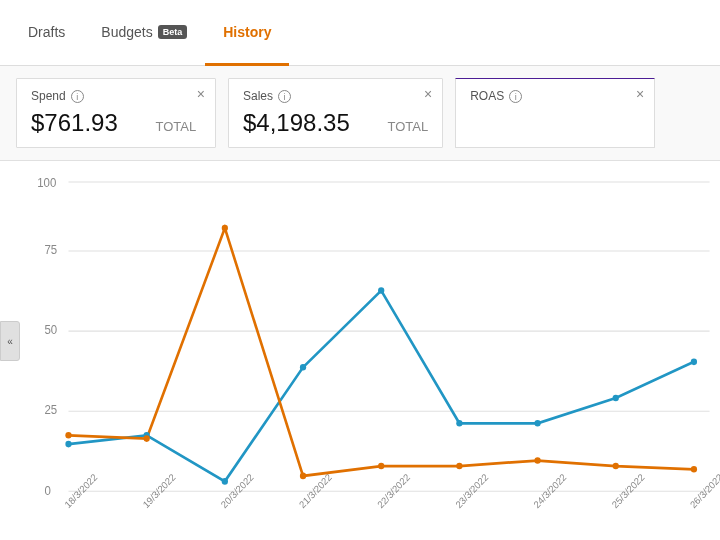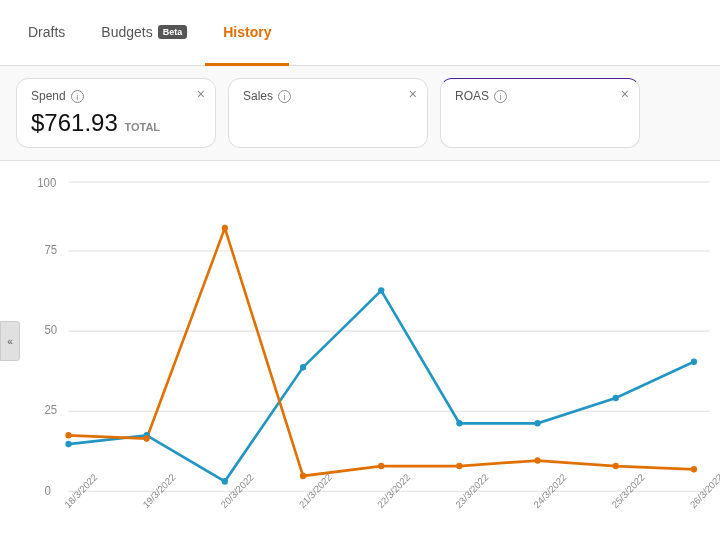--- a/index.html
+++ b/index.html
@@ -42,21 +42,21 @@
     .metrics-row {
       display: flex;
       gap: 0;
       padding: 12px 16px;
       background: #f9f9f9;
       border-bottom: 1px solid #e0e0e0;
     }
     .metric-card {
       background: #fff;
       border: 1px solid #ddd;
-      border-radius: 12px;
+      border-radius: 1px;
       padding: 10px 14px;
       margin-right: 12px;
       min-width: 200px;
       position: relative;
     }
     .metric-card.active-card {
       border-top: 1px solid #4c1d95;
     }
     .metric-title {
       font-size: 12px;
@@ -65,23 +65,24 @@
       align-items: center;
       gap: 5px;
       margin-bottom: 6px;
     }
     .metric-value {
       font-size: 24px;
       font-weight: 400;
       color: #111;
     }
     .metric-value .total-label {
-      font-size: 11px;
+      font-size: 13px;
       color: #888;
-      font-weight: 700;
+      font-weight: 400;
+      margin-left: 31px;
     }
     .close-btn {
       position: absolute;
       top: 8px;
       right: 10px;
       cursor: pointer;
       color: #888;
       font-size: 14px;
       line-height: 1;
     }
@@ -153,20 +154,23 @@
     </div>
     <div class="metric-value">
       $761.93 <span class="total-label">TOTAL</span>
     </div>
     <span class="close-btn">×</span>
   </div>
     <div class="metric-card">
     <div class="metric-title">
       Sales <span class="info-icon">i</span>
     </div>
+    <div class="metric-value">
+      $4,198.35 <span class="total-label">TOTAL</span>
+    </div>
     <span class="close-btn">×</span>
   </div>
     <div class="metric-card active-card">
     <div class="metric-title">
       ROAS <span class="info-icon">i</span>
     </div>
     <span class="close-btn">×</span>
   </div>
   </div>
 

